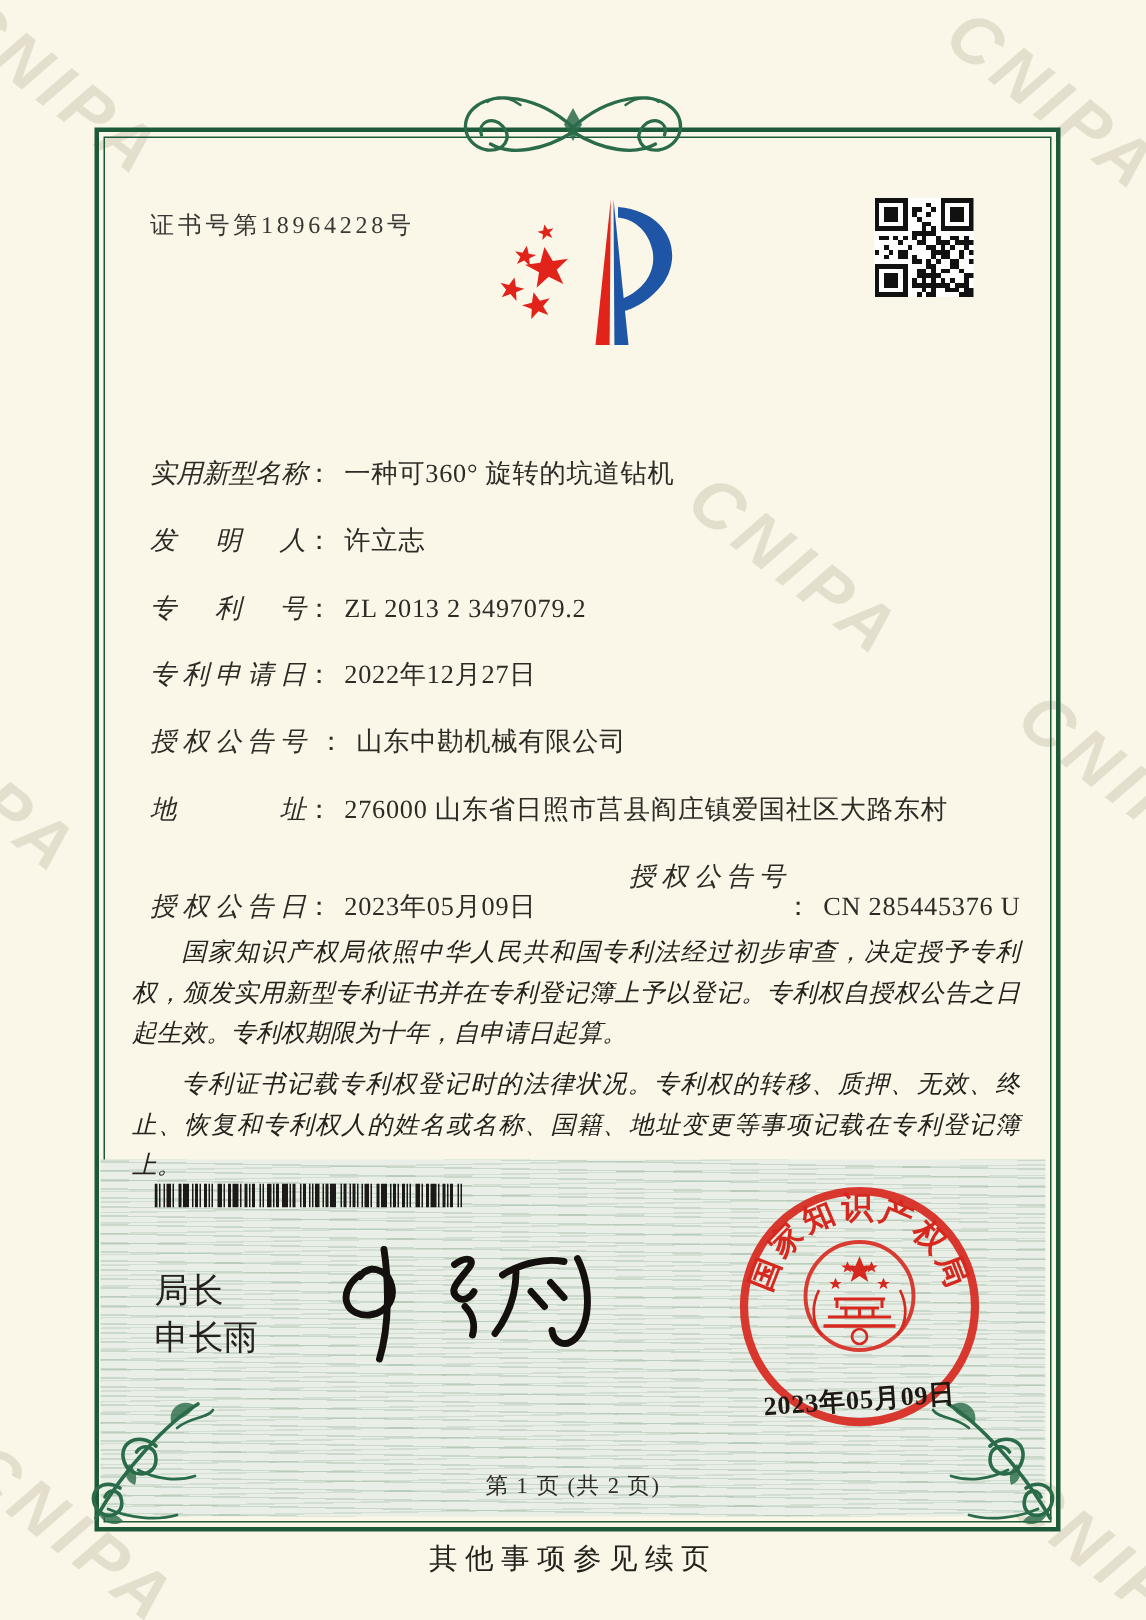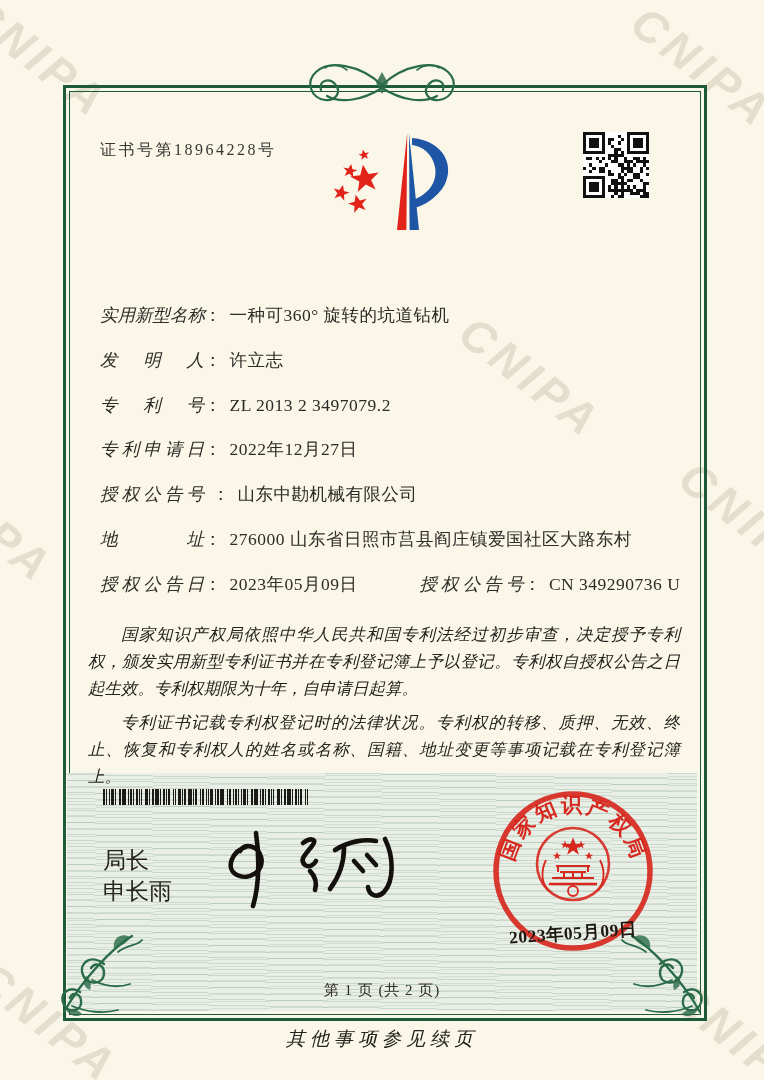--- a/index.html
+++ b/index.html
@@ -39,42 +39,42 @@
   .qr{position:absolute;left:583px;top:132px;width:66px;height:66px;background:#fff;padding:0;}
   .title{
     position:absolute;left:0;right:0;top:234px;text-align:center;
     font-size:41px;font-weight:700;letter-spacing:5px;color:#171513;
   }
   .fields{position:absolute;left:100px;top:303px;width:575px;}
   .frow{height:44.8px;font-size:17.5px;color:#2e2a26;white-space:nowrap;}
   .lbl{display:inline-block;width:104px;text-align:justify;text-align-last:justify;vertical-align:top;font-style:italic;}
   .colon{display:inline-block;margin-right:8px;}
   .val{letter-spacing:.5px;}
-  .half{display:inline-block;width:315px;}
+  .half{display:inline-block;width:315px;margin-top:20px;}
   .paras{
     position:absolute;left:88px;top:621px;width:592px;
     font-style:italic;font-size:16.5px;line-height:27px;color:#25211d;
     text-align:justify;
   }
   .paras p{margin:0 0 7px 0;text-indent:2em;}
   .barcode{position:absolute;left:103px;top:789px;width:211px;height:16px;}
   .sig-titles{
     position:absolute;left:103px;top:845px;
     font-family:"Liberation Sans","DejaVu Sans",sans-serif;
     font-size:23px;color:#26221f;line-height:31px;
   }
   .signature{position:absolute;left:215px;top:813px;width:200px;height:100px;}
   .seal{position:absolute;left:488px;top:786px;width:170px;height:170px;}
   .page-indicator{
     position:absolute;left:0;right:0;top:981px;text-align:center;
     font-size:15px;color:#2e2a26;letter-spacing:1px;
   }
   .footer-note{
     position:absolute;left:0;right:0;top:1026px;text-align:center;
-    font-style:italic;font-size:19px;letter-spacing:5px;color:#25211d;
+    font-size:19px;letter-spacing:5px;color:#25211d;
   }
   .flourish{position:absolute;pointer-events:none;}
   .fl-top{left:287px;top:56px;width:190px;height:52px;}
   .fl-bl{left:52px;top:930px;width:95px;height:92px;}
   .fl-br{left:617px;top:930px;width:95px;height:92px;transform:scale(-1,1);}
 </style>
 </head>
 <body>
 
 <div class="page">
@@ -301,21 +301,21 @@
       <span class="lbl">授权公告号</span><span class="colon"></span><span class="colon">：</span><span class="val">山东中勘机械有限公司</span>
     </div>
     <div class="frow">
       <span class="lbl">地址</span><span class="colon">：</span><span class="val">276000 山东省日照市莒县阎庄镇爱国社区大路东村</span>
     </div>
     <div class="frow">
       <span class="half">
         <span class="lbl">授权公告日</span><span class="colon">：</span><span class="val">2023年05月09日</span>
       </span>
       <span>
-        <span class="lbl">授权公告号</span><span class="colon">：</span><span class="val">CN 349290736 U</span>
+        <span class="lbl">授权公告号</span><span class="colon">：</span><span class="val">CN 285445376 U</span>
       </span>
     </div>
   </div>
 
   <div class="paras">
     <p>国家知识产权局依照中华人民共和国专利法经过初步审查，决定授予专利权，颁发实用新型专利证书并在专利登记簿上予以登记。专利权自授权公告之日起生效。专利权期限为十年，自申请日起算。</p>
     <p>专利证书记载专利权登记时的法律状况。专利权的转移、质押、无效、终止、恢复和专利权人的姓名或名称、国籍、地址变更等事项记载在专利登记簿上。</p>
   </div>
 
   <svg class="barcode" viewBox="0 0 211 16" preserveAspectRatio="none">

